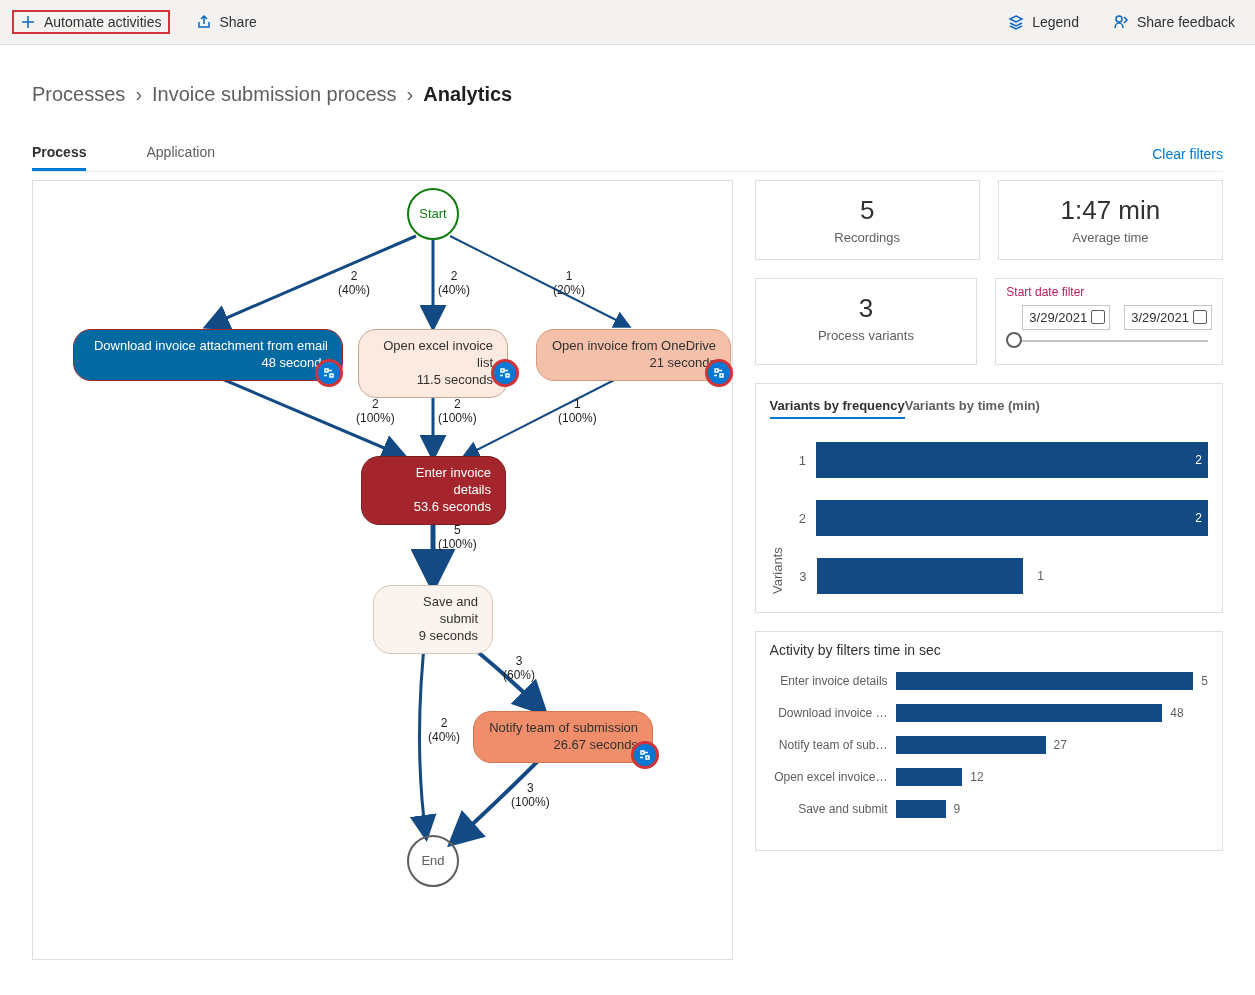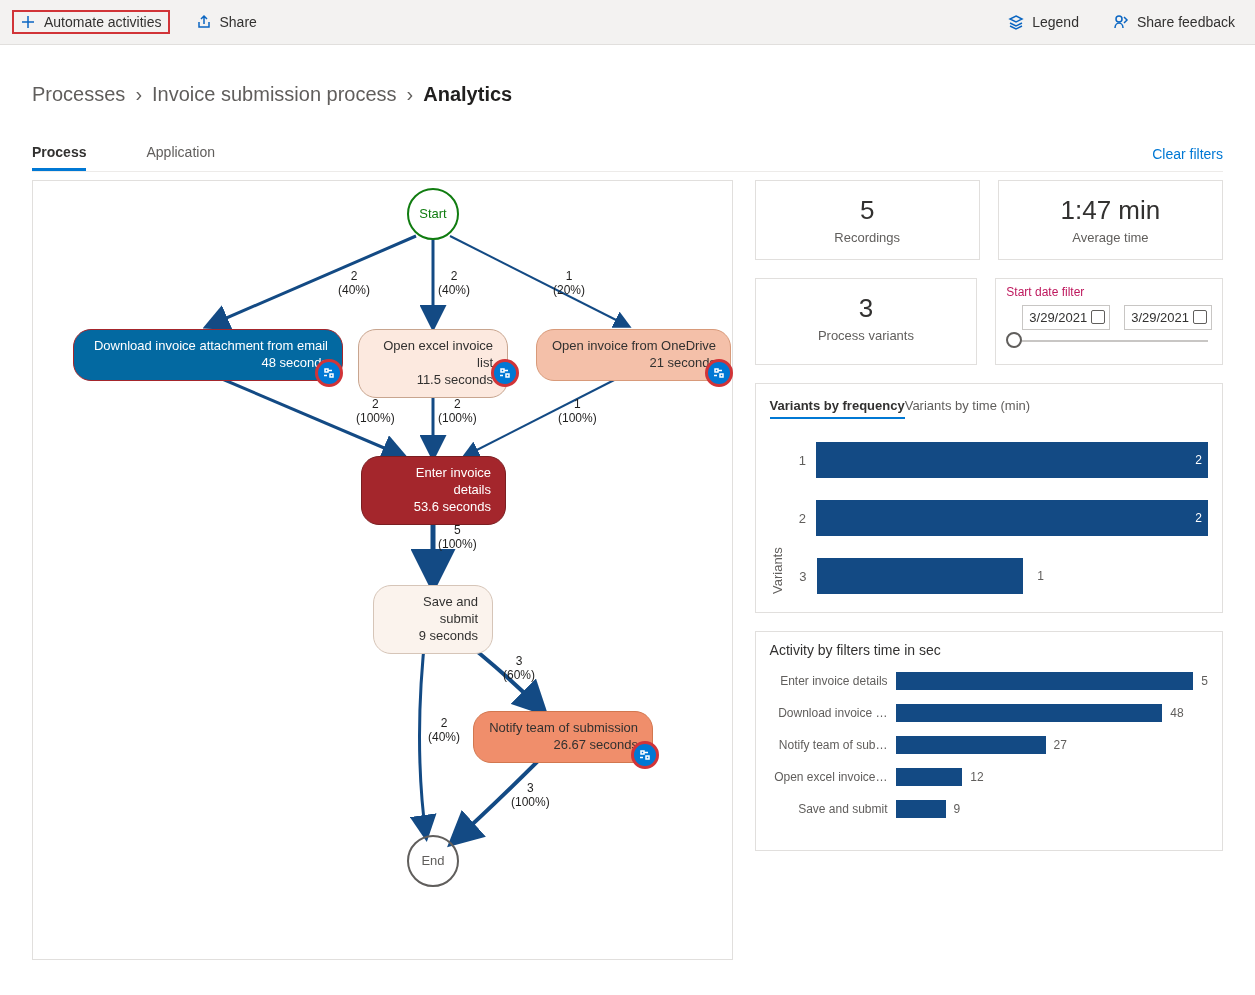--- a/index.html
+++ b/index.html
@@ -64,21 +64,21 @@
     width: 12px; height: 12px; border: 1px solid #605e5c; border-radius: 2px;
   }
   .slider-track { height: 2px; background: #c8c6c4; position: relative; margin: 8px 4px; }
   .slider-knob {
     width: 16px; height: 16px; border-radius: 50%;
     border: 2px solid #605e5c; background: #fff;
     position: absolute; left: -4px; top: -8px;
   }
   .panel { border: 1px solid #e1dfdd; padding: 10px 14px 18px 14px; }
   .panel-tabs { display: flex; border-bottom: 1px solid transparent; margin-bottom: 22px; }
-  .ptab { padding: 4px 0; cursor: pointer; color: #605e5c; font-size: 13px; }
+  .ptab { padding: 4px 0; cursor: pointer; color: #605e5c; font-size: 13px; font-weight: bold; }
   .ptab.active { color: #323130; font-weight: 600; border-bottom: 2px solid #0078d4; }
   .ylabel {
     writing-mode: vertical-rl; transform: rotate(180deg);
     font-size: 13px; color: #605e5c;
   }
   .chart-body { display: flex; gap: 10px; }
   .bars { flex: 1; display: flex; flex-direction: column; gap: 22px; }
   .bar-row { display: flex; align-items: center; gap: 10px; }
   .bar-cat { width: 12px; text-align: right; font-size: 13px; color: #605e5c; }
   .bar-rect { height: 36px; background: #134a84; position: relative; }

